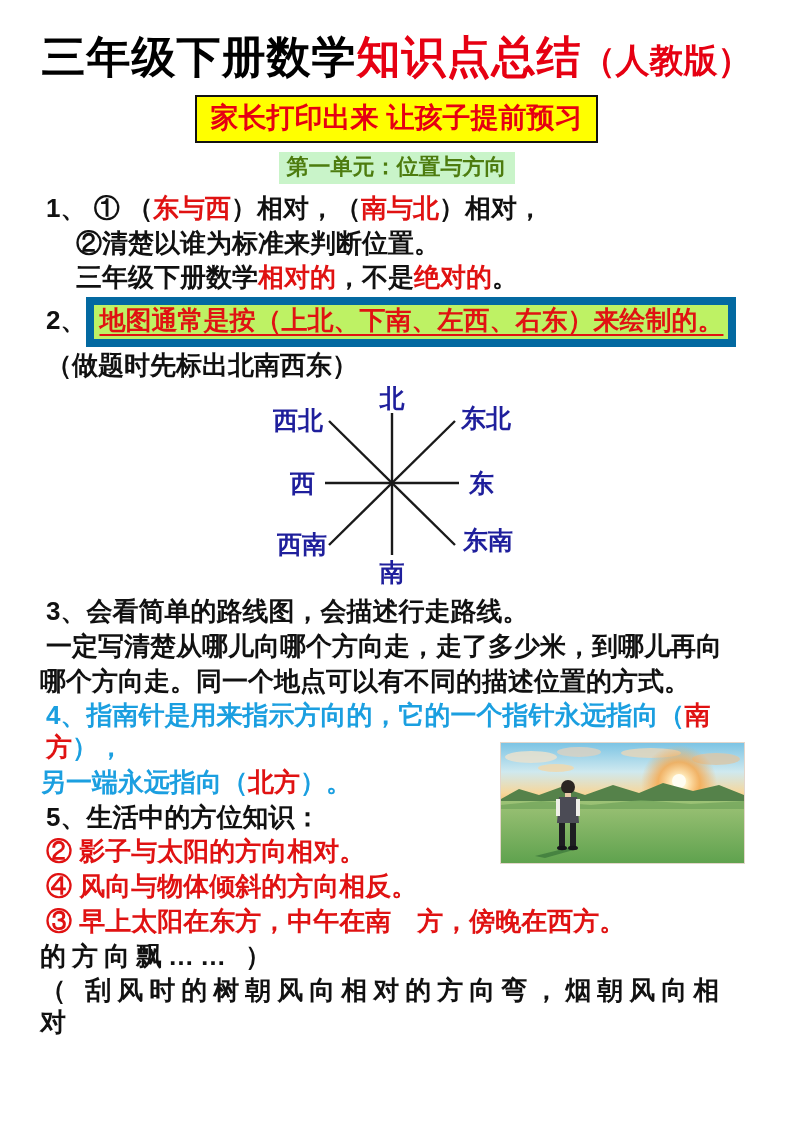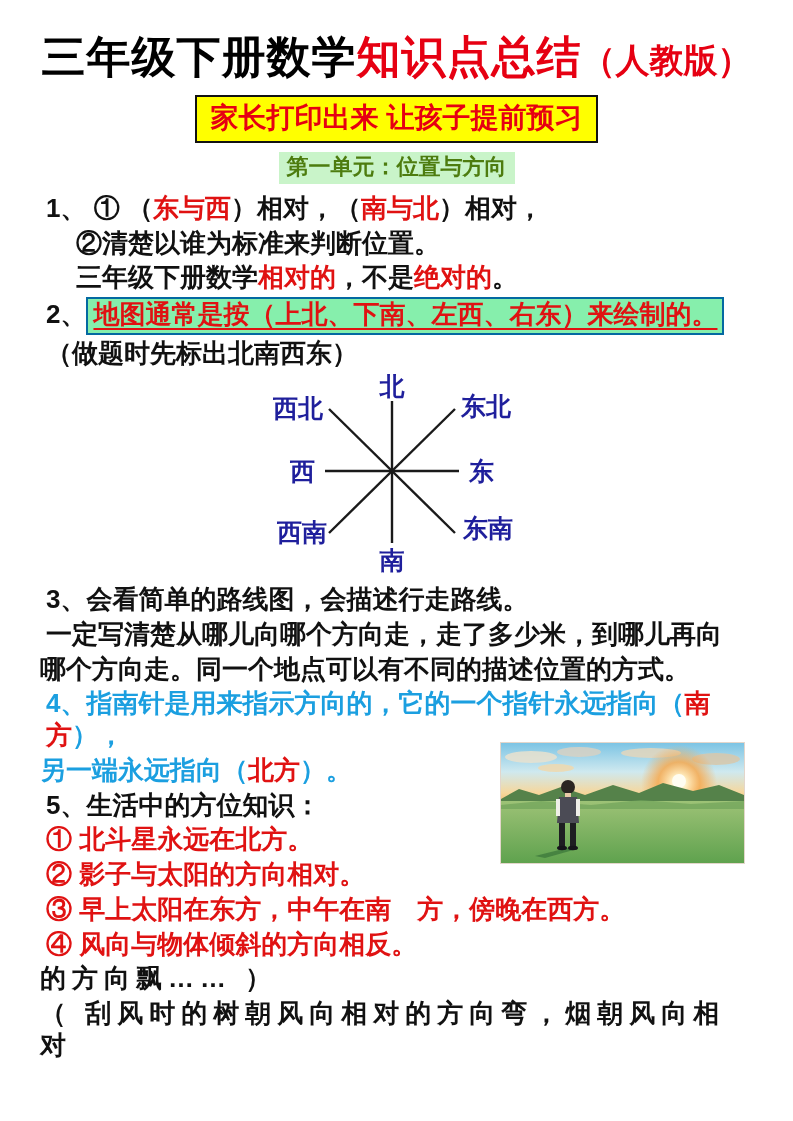--- a/index.html
+++ b/index.html
@@ -31,21 +31,21 @@
   
   .content{padding:6px 46px 0;font-size:26px;font-weight:700;line-height:1.22;}
   .line{margin:3px 0;}
   .red{color:#e01212;}
   .blue{color:#1b9fe0;}
   .ind-deep{margin-left:110px;}
   .ind-mid{margin-left:30px;}
   .ind-sm{}
   .ind-neg{margin-left:-6px;}
   .hl-yellow{
-    display:inline-block;background:#86efac;border:2px solid #0369a1;
+    display:inline-block;background:#bef264;border:8px solid #0369a1;
     color:#e01212;padding:0 5px 2px;
     text-decoration:underline;text-underline-offset:5px;text-decoration-thickness:2px;
   }
   
   .compass-wrap{text-align:center;margin-top:2px;}
   .compass-label{fill:#1f1f9c;font-size:25px;font-weight:900;font-family:"Liberation Sans",sans-serif;}
   
   .spaced{letter-spacing:6px;}
   
   .photo{
@@ -104,24 +104,23 @@
     </div>
 
     <div class="line" style="margin-top:4px;">3、会看简单的路线图，会描述行走路线。</div>
     <div class="line ind-sm">一定写清楚从哪儿向哪个方向走，走了多少米，到哪儿再向</div>
     <div class="line ind-neg">哪个方向走。同一个地点可以有不同的描述位置的方式。</div>
 
     <div class="line blue"><span>4、指南针是用来指示方向的，它的一个指针永远指向（</span><span class="red">南方</span><span>），</span></div>
     <div class="line blue ind-neg"><span>另一端永远指向（</span><span class="red">北方</span><span>）。</span></div>
 
     <div class="line">5、生活中的方位知识：</div>
-    <div class="line red">① 北斗星永远在北方。</div>
     <div class="line red">② 影子与太阳的方向相对。</div>
+    <div class="line red">④ 风向与物体倾斜的方向相反。</div>
     <div class="line red">③ 早上太阳在东方，中午在南　方，傍晚在西方。</div>
-    <div class="line red">④ 风向与物体倾斜的方向相反。</div>
     <div class="line ind-neg spaced">的方向飘……  ）</div>
     <div class="line ind-neg spaced">（ 刮风时的树朝风向相对的方向弯，烟朝风向相对</div>
   </div>
 
   <svg class="photo" viewBox="0 0 243 120">
     <defs>
       <linearGradient id="sky" x1="0" y1="0" x2="0" y2="1">
         <stop offset="0" stop-color="#7cc4e4"></stop>
         <stop offset="0.45" stop-color="#cfe9ef"></stop>
         <stop offset="0.78" stop-color="#f6d79c"></stop>

